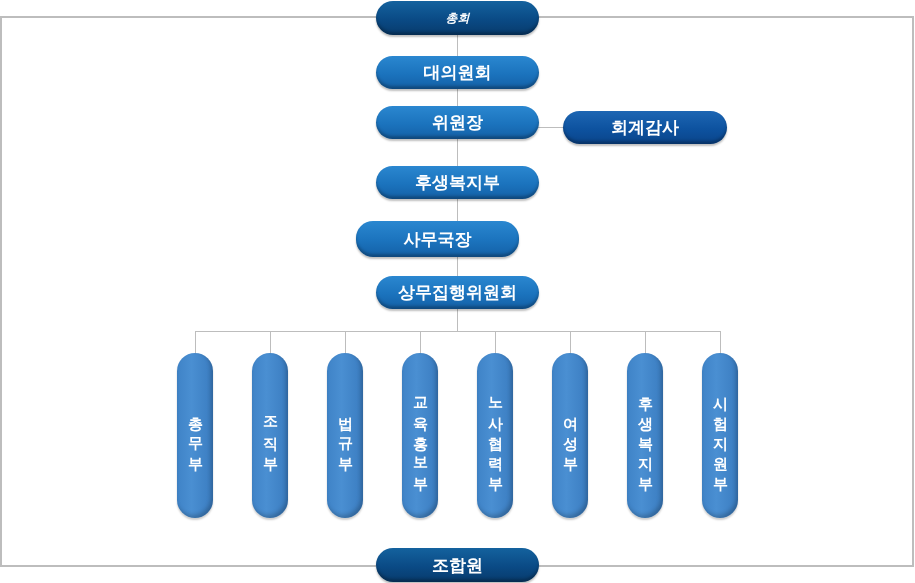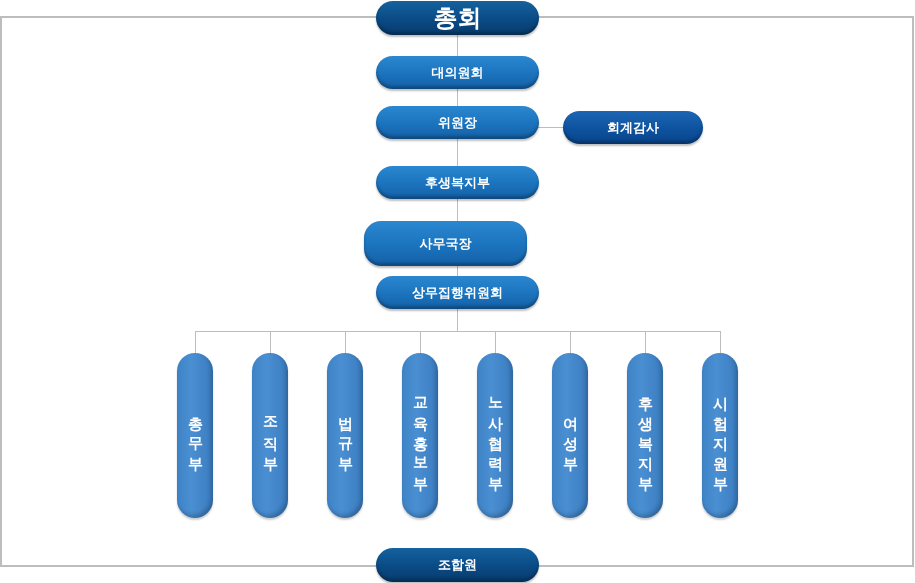--- a/index.html
+++ b/index.html
@@ -1,26 +1,26 @@
 <!DOCTYPE html>
 <html><head>
 <meta charset="utf-8">
 <style>
   html, body { margin:0; padding:0; background:#ffffff; }
   body { width:915px; height:583px; position:relative; overflow:hidden;
          font-family:"DejaVu Sans", "Liberation Sans", sans-serif; }
   .line { position:absolute; background:#bdbdbd; }
   .pill { position:absolute; border-radius:17px; color:#ffffff; font-weight:bold;
           display:flex; align-items:center; justify-content:center;
-          font-size:13px; letter-spacing:0; box-sizing:border-box;
+          font-size:17px; letter-spacing:0; box-sizing:border-box;
           box-shadow: inset 0 -3px 3px rgba(0,0,0,0.25), 0 2px 2px rgba(0,0,0,0.25); }
   .pill.dark { background:linear-gradient(#14629e 0%, #0a4a85 55%, #083b6c 100%); }
   .pill.mid  { background:linear-gradient(#2a87d0 0%, #1b73bd 55%, #1460a6 100%); }
   .pill.aud  { background:linear-gradient(#1d66b3 0%, #0d529f 55%, #0a448a 100%); }
-  .pill.top  { font-size:24px; }
+  .pill.top  { font-size:12px;font-style:italic; }
   .vpill { position:absolute; width:36px; border-radius:18px; color:#fff; font-weight:bold;
            background:linear-gradient(90deg, #3f83c7 0%, #4a8fd2 40%, #3a7cc0 100%);
            box-shadow: inset -2px -3px 4px rgba(0,0,0,0.22), 0 2px 2px rgba(0,0,0,0.2);
            display:flex; align-items:center; justify-content:center; }
   .vtext { writing-mode:vertical-rl; text-orientation:upright; font-size:15px;
            letter-spacing:5px; line-height:1; }
 </style>
 </head>
 <body>
 
@@ -48,27 +48,27 @@
 <div class="pill dark top" style="left:376px;top:1px;width:163px;height:34px;">
   <span>총회</span>
 </div>
 
 <div class="pill mid" style="left:376px;top:56px;width:163px;height:33px;">
   <span>대의원회</span>
 </div>
 <div class="pill mid" style="left:376px;top:106px;width:163px;height:33px;">
   <span>위원장</span>
 </div>
-<div class="pill aud" style="left:563px;top:111px;width:140px;height:33px;">
+<div class="pill aud" style="left:563px;top:111px;width:164px;height:33px;">
   <span>회계감사</span>
 </div>
 <div class="pill mid" style="left:376px;top:166px;width:163px;height:33px;">
   <span>후생복지부</span>
 </div>
-<div class="pill mid" style="left:364px;top:221px;width:163px;height:45px;">
+<div class="pill mid" style="left:356px;top:221px;width:163px;height:36px;">
   <span>사무국장</span>
 </div>
 <div class="pill mid" style="left:376px;top:276px;width:163px;height:33px;text-align:right;">
   <span>상무집행위원회</span>
 </div>
 
 <div class="vpill" style="left:177px;top:353px;height:165px;">
   <span class="vtext">총무부</span>
 </div>
 <div class="vpill" style="left:252px;top:353px;height:165px;">

